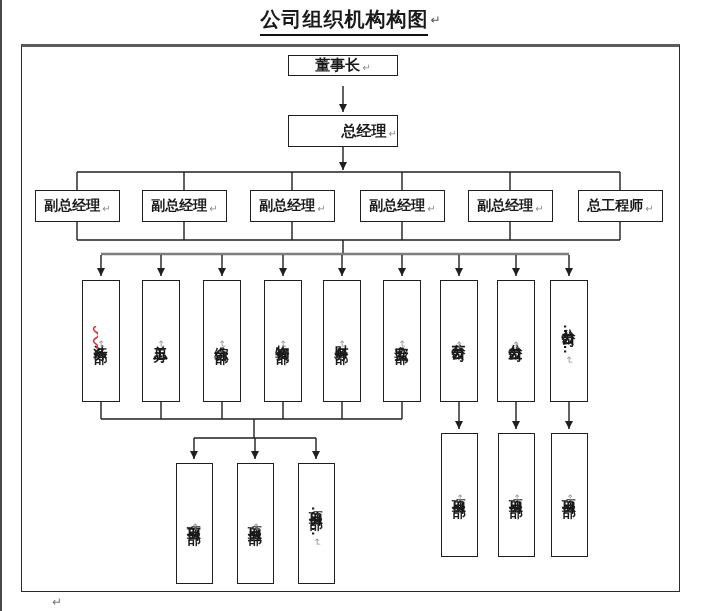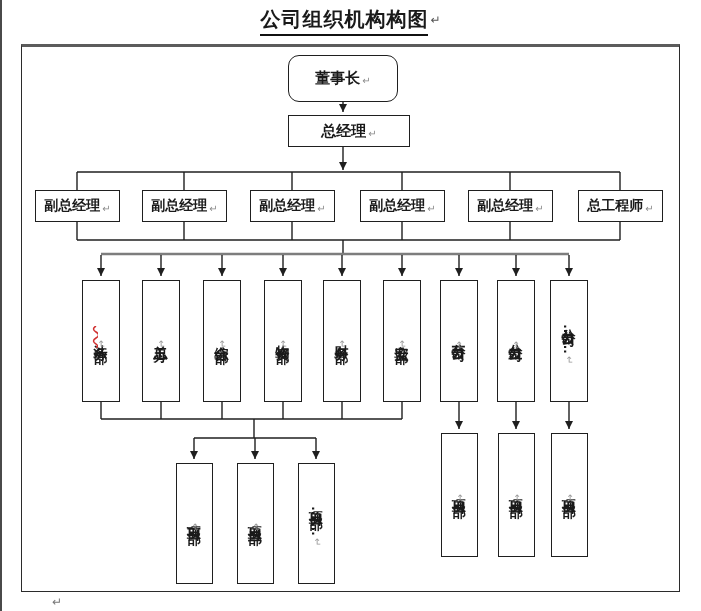--- a/index.html
+++ b/index.html
@@ -102,26 +102,26 @@
       <line x1="194" y1="438" x2="194" y2="459" marker-end="url(#ah)"></line>
       <line x1="255" y1="438" x2="255" y2="459" marker-end="url(#ah)"></line>
       <line x1="316" y1="438" x2="316" y2="459" marker-end="url(#ah)"></line>
 
       <line x1="459" y1="402" x2="459" y2="429" marker-end="url(#ah)"></line>
       <line x1="516" y1="402" x2="516" y2="429" marker-end="url(#ah)"></line>
       <line x1="569" y1="402" x2="569" y2="429" marker-end="url(#ah)"></line>
     </g>
   </svg>
 
-  <div class="hbox" style="left:288px;top:55px;width:110px;height:47px;border-radius:11px;">
+  <div class="hbox" style="left:288px;top:55px;width:110px;height:21px;">
     <span>董事长</span>
     <span class="ret">↵</span>
   </div>
 
-  <div class="hbox" style="left:288px;top:115px;width:122px;height:32px;">
+  <div class="hbox" style="left:288px;top:115px;width:110px;height:32px;justify-content:flex-end;">
     <span>总经理</span>
     <span class="ret">↵</span>
   </div>
 
   <div class="hbox" style="left:35px;top:190px;width:85px;height:32px;font-size:14px;">
     <span>副总经理</span>
     <span class="ret">↵</span>
   </div>
   <div class="hbox" style="left:142px;top:190px;width:85px;height:32px;font-size:14px;">
     <span>副总经理</span>

